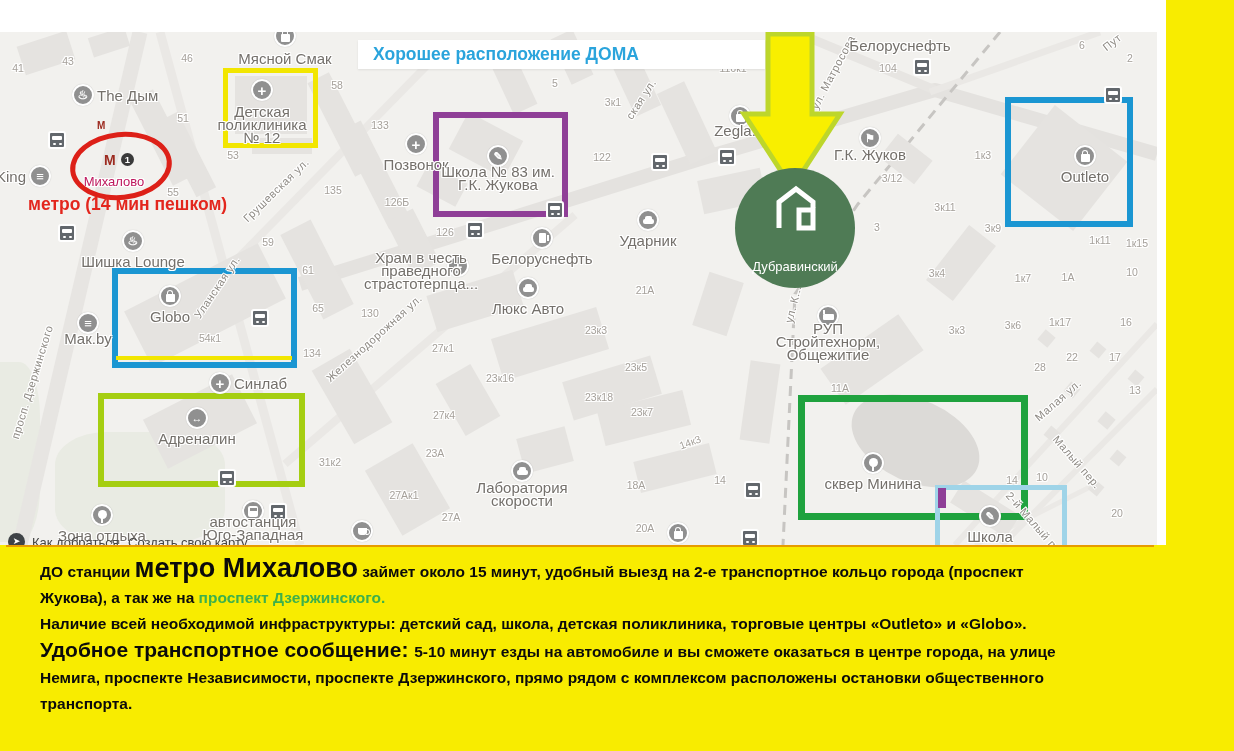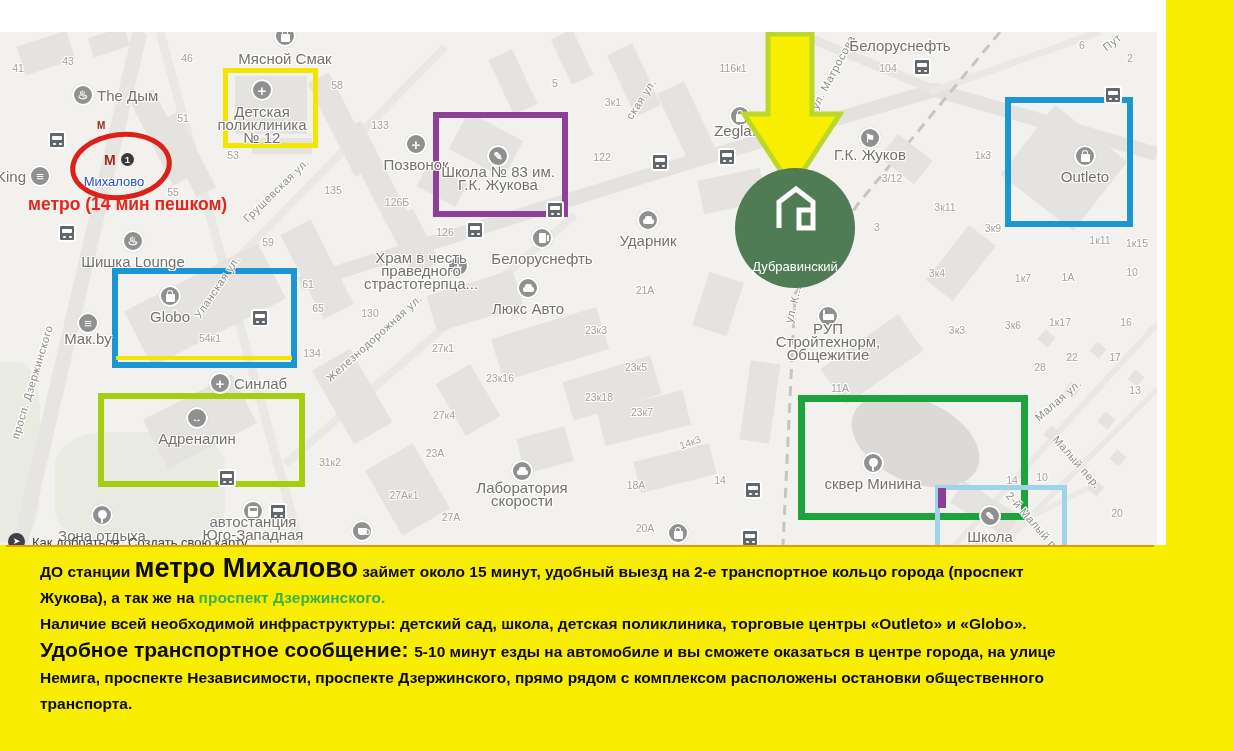--- a/index.html
+++ b/index.html
@@ -36,21 +36,21 @@
   .box{position:absolute;border-style:solid;box-sizing:border-box;}
   
   #header-box{position:absolute;left:358px;top:8px;width:407px;height:29px;background:#fff;box-shadow:0 1px 2px rgba(0,0,0,.08);}
   #header-text{font-size:17.5px;font-weight:bold;color:#2aa4dc;line-height:29px;padding-left:15px;}
   #metro-ellipse{position:absolute;left:70px;top:100px;width:92px;height:58px;border:5px solid #dd2018;border-radius:50%;transform:rotate(-6deg);}
   #metro-note{position:absolute;left:28px;top:162px;font-size:17.5px;font-weight:bold;color:#e3261d;white-space:nowrap;}
   #call-note{position:absolute;left:402px;top:402px;font-size:17.5px;font-weight:bold;color:#35a855;white-space:nowrap;}
   #metro-entr{position:absolute;left:97px;top:88px;color:#9c2a1f;font-weight:bold;font-size:10px;}
   #metro-station{position:absolute;left:104px;top:120px;color:#9c2a1f;font-weight:bold;font-size:14px;}
   #metro-badge{position:absolute;left:121px;top:121px;width:13px;height:13px;border-radius:50%;background:#3a3a3a;color:#fff;font-size:9.5px;line-height:13px;text-align:center;font-weight:bold;}
-  #metro-name{position:absolute;left:114px;top:142px;transform:translate(-50%,0);font-size:13px;color:#1d4ed8;}
+  #metro-name{position:absolute;left:114px;top:142px;transform:translate(-50%,0);font-size:13px;color:#be185d;}
   #complex{position:absolute;left:735px;top:136px;width:120px;height:120px;border-radius:50%;background:#4f7b55;}
   #complex-label{position:absolute;left:50%;bottom:14px;transform:translateX(-50%);color:#fff;font-size:13px;white-space:nowrap;}
   #complex svg{position:absolute;left:50%;top:16px;transform:translateX(-50%);}
   #arrow-svg{position:absolute;left:0;top:0;pointer-events:none;}
   #globo-yline{position:absolute;left:116px;top:324px;width:176px;height:4px;background:#f2e600;}
   #purple-marker{position:absolute;left:938px;top:456px;width:8px;height:20px;background:#8f3f97;}
   .mapui{position:absolute;font-size:13px;color:#454545;white-space:nowrap;}
   #route-icon{position:absolute;left:8px;top:501px;width:17px;height:17px;border-radius:50%;background:#3f4347;color:#fff;font-size:9px;line-height:17px;text-align:center;}
   
   #footer{position:absolute;left:0;top:545px;width:1234px;height:206px;background:#f8ec00;}
@@ -161,21 +161,21 @@
         <div class="num halo" style="left: 68px; top: 29px;">43</div>
         <div class="num halo" style="left: 18px; top: 36px;">41</div>
         <div class="num halo" style="left: 187px; top: 26px;">46</div>
         <div class="num halo" style="left: 337px; top: 53px;">58</div>
         <div class="num halo" style="left: 183px; top: 86px;">51</div>
         <div class="num halo" style="left: 380px; top: 93px;">133</div>
         <div class="num halo" style="left: 233px; top: 123px;">53</div>
         <div class="num halo" style="left: 173px; top: 160px;">55</div>
         <div class="num halo" style="left: 333px; top: 158px;">135</div>
         <div class="num halo" style="left: 268px; top: 210px;">59</div>
-        <div class="num halo" style="left: 308px; top: 252px;">61</div>
+        <div class="num halo" style="left: 308px; top: 238px;">61</div>
         <div class="num halo" style="left: 318px; top: 276px;">65</div>
         <div class="num halo" style="left: 312px; top: 321px;">134</div>
         <div class="num halo" style="left: 397px; top: 170px;">126Б</div>
         <div class="num halo" style="left: 445px; top: 200px;">126</div>
         <div class="num halo" style="left: 602px; top: 125px;">122</div>
         <div class="num halo" style="left: 555px; top: 51px;">5</div>
         <div class="num halo" style="left: 613px; top: 70px;">3к1</div>
         <div class="num halo" style="left: 733px; top: 36px;">116к1</div>
         <div class="num halo" style="left: 888px; top: 36px;">104</div>
         <div class="num halo" style="left: 1082px; top: 13px;">6</div>
@@ -362,20 +362,23 @@
     </svg>
 
     <div id="complex">
       <svg width="52" height="48" viewBox="0 0 52 48">
         <path d="M10 44 V18 L27 5 L44 18 V24" stroke="#ffffff" stroke-width="5" fill="none"></path>
         <path d="M30 26 H44 V44 H30 Z" stroke="#ffffff" stroke-width="5" fill="none"></path>
       </svg>
       <div id="complex-label">Дубравинский</div>
     </div>
 
+    <div id="header-box">
+      <div id="header-text">Хорошее расположение ДОМА</div>
+    </div>
 
     <div id="route-icon">➤</div>
     <div class="mapui" style="left:32px;top:503px;">Как добраться</div>
     <div class="mapui" style="left:128px;top:503px;">Создать свою карту</div>
   </div>
 
   <div id="footer">
     <div id="footer-line"></div>
     <div id="footer-text"><span>ДО станции </span><span class="big1">метро Михалово</span><span> займет около 15 минут, удобный выезд на 2-е транспортное кольцо города (проспект
 Жукова), а так же на </span><span class="greentxt">проспект Дзержинского.</span>

